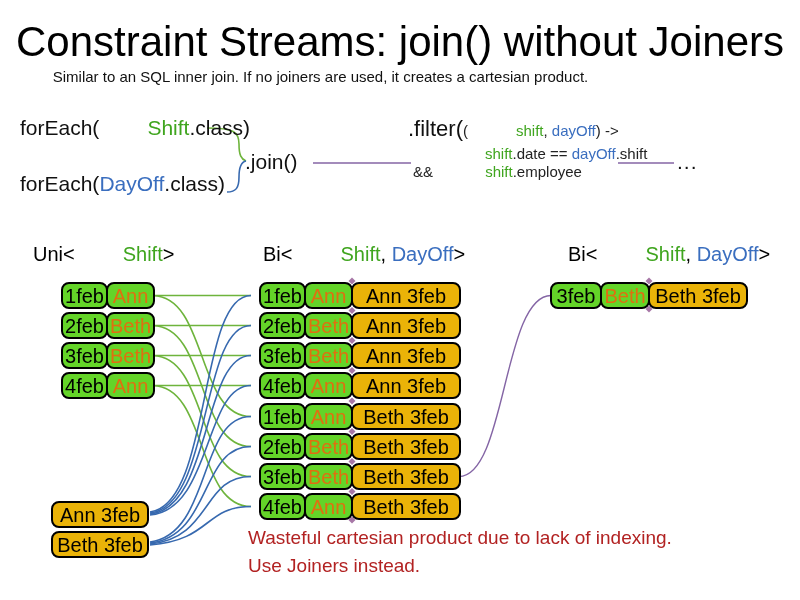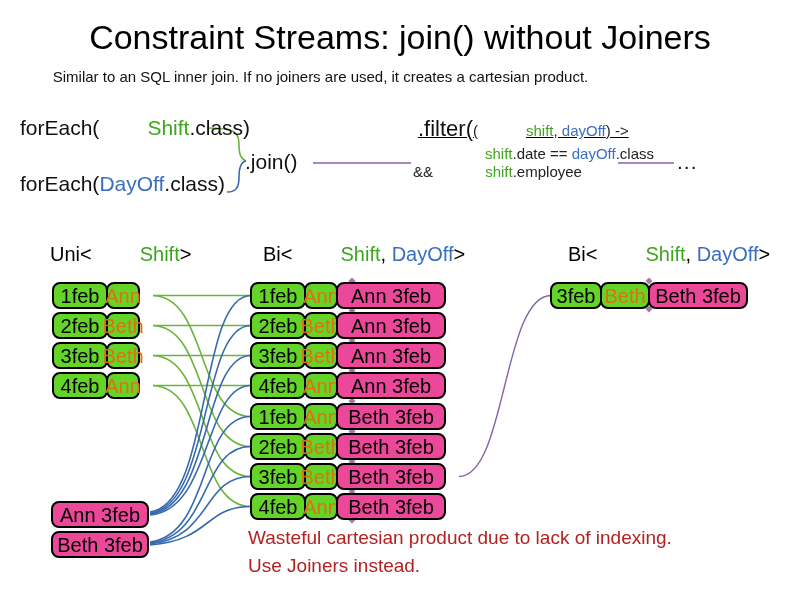--- a/index.html
+++ b/index.html
@@ -3,44 +3,44 @@
 <meta charset="utf-8">
 <style>
   html,body { margin:0; padding:0; background:#fff; }
   .slide {
     position:relative; width:800px; height:600px; background:#ffffff;
     font-family:"Liberation Sans", sans-serif; overflow:hidden; color:#000;
   }
   .abs { position:absolute; }
   .title {
     top:18px; left:0; width:800px; text-align:center;
-    font-size:34px; letter-spacing:0px; color:#000; white-space:nowrap;
+    font-size:42px; letter-spacing:0px; color:#000; white-space:nowrap;
   }
   .subtitle {
     top:68px; left:0; width:641px; text-align:center;
     font-size:15px; color:#111;
   }
   .code { font-size:21px; color:#111; white-space:nowrap; }
   .code-small { font-size:15px; color:#222; white-space:nowrap; }
   .filter-big { font-size:22px; color:#111; }
   .tok-green { color:#3fa51e;margin-left:48px; }
   .tok-blue  { color:#3a6ebf; }
   .hdr { font-size:20px; color:#000; white-space:nowrap; }
   .row { position:absolute; display:flex; }
   .cell {
     box-sizing:border-box; height:27px; border:2px solid #000; border-radius:8px;
     display:flex; align-items:center; justify-content:center;
     font-size:20px; line-height:1; white-space:nowrap;
   }
   .cell + .cell { margin-left:-2px; }
   .bg-green { background:#64d428; }
-  .bg-blue  { background:#ec4899; }
+  .bg-blue  { background:#eab308; }
   .txt-orange { color:#e06f10; }
-  .w-date  { width:56px; }
-  .w-name  { width:34px; }
+  .w-date  { width:47px;margin-left:9px; }
+  .w-name  { width:49px; }
   .w-res   { width:110px; }
   .w-rdate { width:52px; }
   .w-rname { width:50px; }
   .w-rres  { width:100px; }
   .w-day   { width:98px; }
   .warning { font-size:19px; color:#b22222; line-height:28px; white-space:nowrap; }
   .ellipsis { font-size:21px; color:#111; letter-spacing:1px; }
   svg.overlay { position:absolute; top:0; left:0; pointer-events:none; }
 </style>
 </head>
@@ -95,30 +95,30 @@
 
   <div class="abs title">Constraint Streams: join() without Joiners</div>
   <div class="abs subtitle">Similar to an SQL inner join. If no joiners are used, it creates a cartesian product.</div>
 
   <div class="abs code" style="left:20px; top:116px;"><span>forEach(</span><span class="tok-green">Shift</span><span>.class)</span></div>
 
   <div class="abs code" style="left:20px; top:172px;"><span>forEach(</span><span class="tok-blue">DayOff</span><span>.class)</span></div>
 
   <div class="abs code" style="left:245px; top:150px;text-align:center;">.join()</div>
 
-  <div class="abs" style="left:418px; top:116px;text-decoration:underline;"><span class="filter-big">.filter(</span><span class="code-small">(</span><span class="code-small tok-green">shift</span><span class="code-small">, </span><span class="code-small tok-blue">dayOff</span><span class="code-small">) -&gt;</span></div>
+  <div class="abs" style="left:408px; top:116px;"><span class="filter-big">.filter(</span><span class="code-small">(</span><span class="code-small tok-green">shift</span><span class="code-small">, </span><span class="code-small tok-blue">dayOff</span><span class="code-small">) -&gt;</span></div>
 
-  <div class="abs code-small" style="left:437px; top:145px;"><span class="tok-green">shift</span><span>.date == </span><span class="tok-blue">dayOff</span><span>.class</span></div>
+  <div class="abs code-small" style="left:437px; top:145px;"><span class="tok-green">shift</span><span>.date == </span><span class="tok-blue">dayOff</span><span>.shift</span></div>
 
   <div class="abs code-small" style="left:413px; top:163px;"><span>&amp;&amp; </span><span class="tok-green">shift</span><span>.employee</span></div>
 
 
   <div class="abs ellipsis" style="left:677px; top:150px;">...</div>
 
-  <div class="abs hdr" style="left:50px; top:243px;"><span>Uni&lt;</span><span class="tok-green">Shift</span><span>&gt;</span></div>
+  <div class="abs hdr" style="left:33px; top:243px;"><span>Uni&lt;</span><span class="tok-green">Shift</span><span>&gt;</span></div>
 
   <div class="abs hdr" style="left:263px; top:243px;"><span>Bi&lt;</span><span class="tok-green">Shift</span><span>, </span><span class="tok-blue">DayOff</span><span>&gt;</span></div>
 
   <div class="abs hdr" style="left:568px; top:243px;"><span>Bi&lt;</span><span class="tok-green">Shift</span><span>, </span><span class="tok-blue">DayOff</span><span>&gt;</span></div>
 
 
   <div class="row" style="left:52px; top:282px;">
       <div class="cell bg-green w-date">1feb</div>
       <div class="cell bg-green w-name txt-orange">Ann</div>
     </div>

